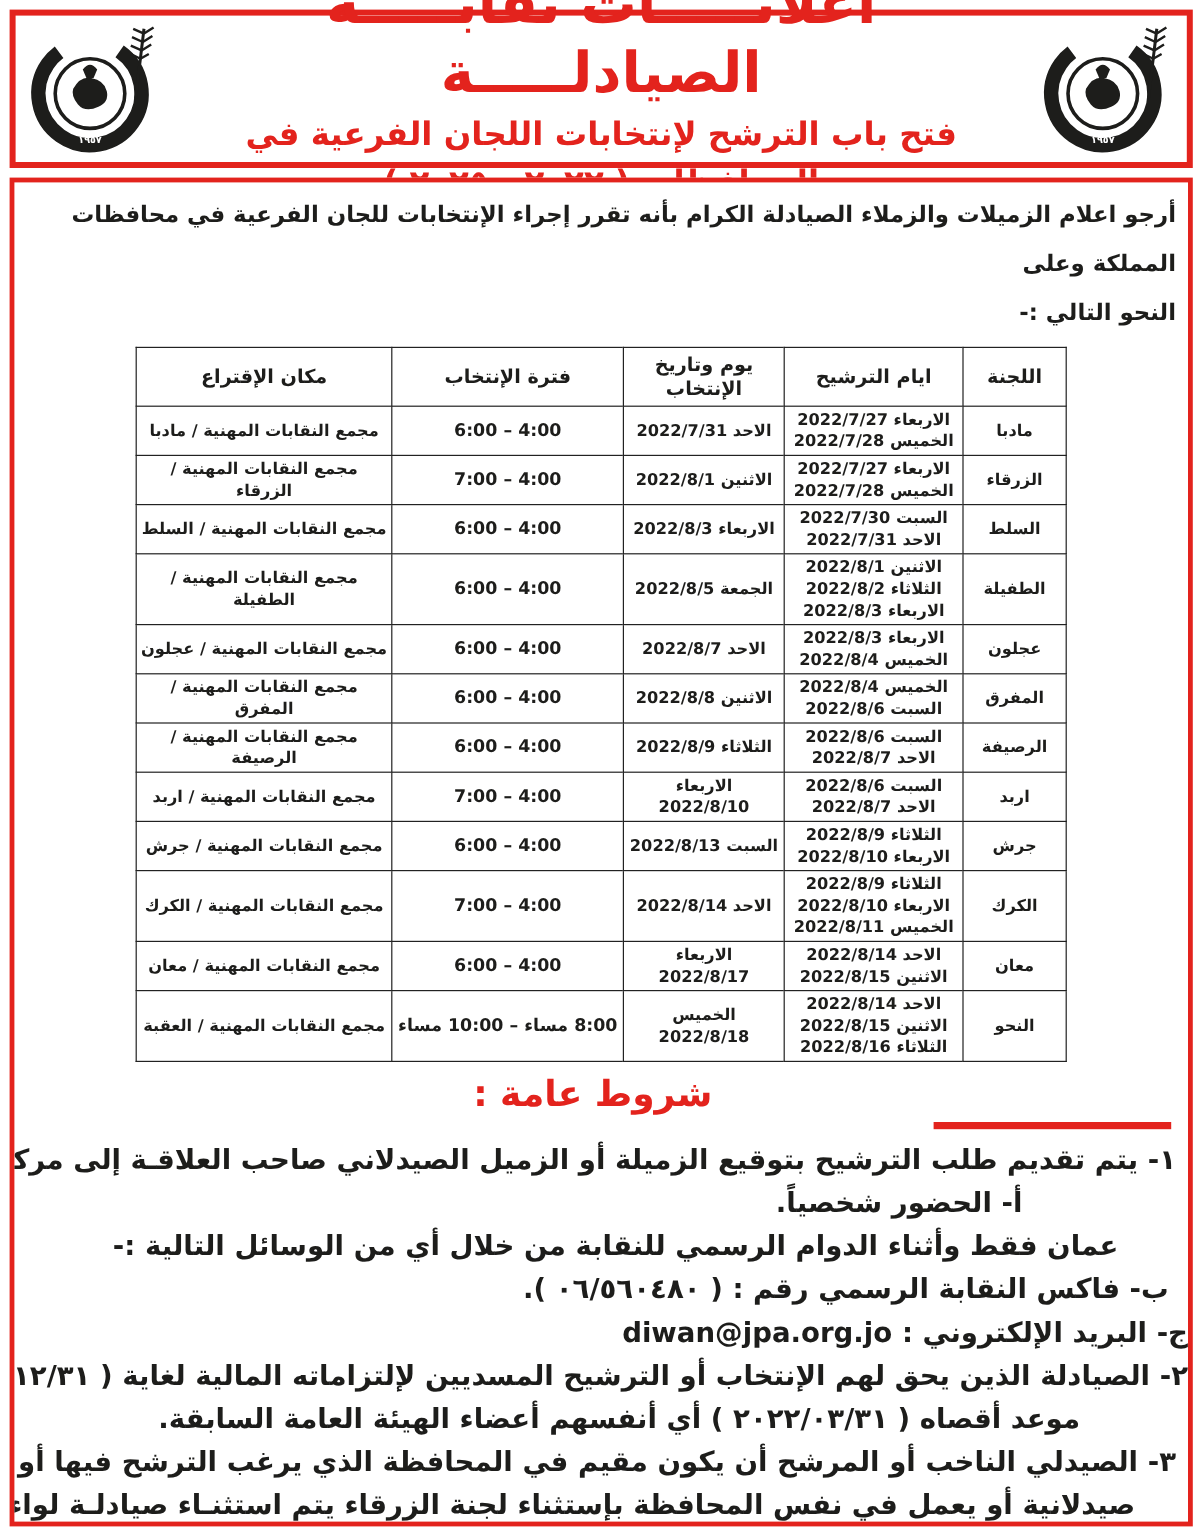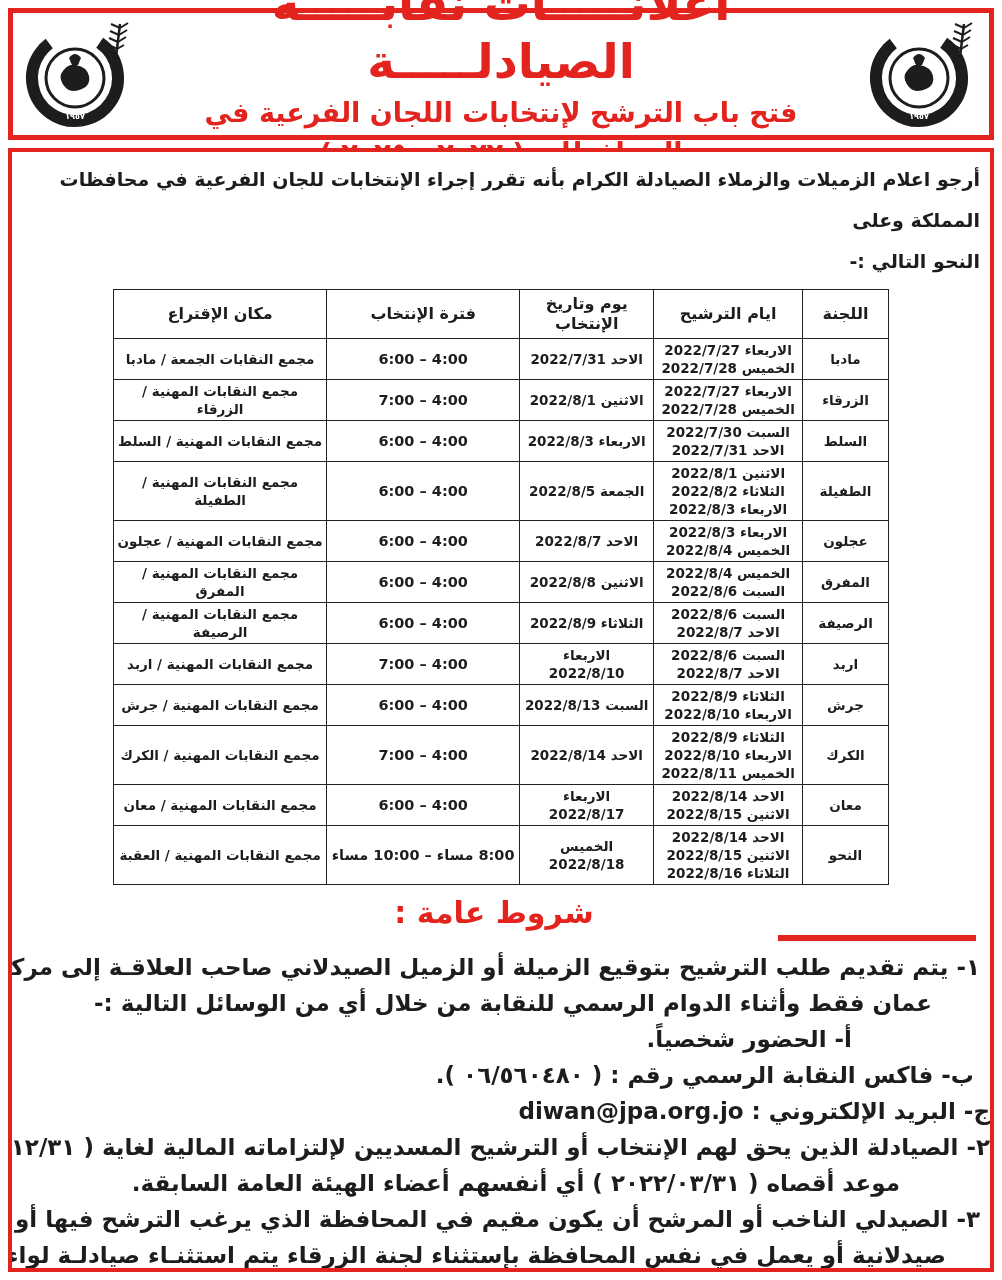--- a/index.html
+++ b/index.html
@@ -112,21 +112,21 @@
           <th>مكان الإقتراع</th>
         </tr>
       </thead>
       <tbody>
           <tr>
     <td class="c-committee">مادبا</td>
     <td class="c-days">الاربعاء 2022/7/27
 الخميس 2022/7/28</td>
     <td class="c-eday">الاحد 2022/7/31</td>
     <td class="c-period">4:00 – 6:00</td>
-    <td class="c-loc">مجمع النقابات الجمعة / مادبا</td>
+    <td class="c-loc">مجمع النقابات المهنية / مادبا</td>
   </tr>
           <tr>
     <td class="c-committee">الزرقاء</td>
     <td class="c-days">الاربعاء 2022/7/27
 الخميس 2022/7/28</td>
     <td class="c-eday">الاثنين 2022/8/1</td>
     <td class="c-period">4:00 – 7:00</td>
     <td class="c-loc">مجمع النقابات المهنية / الزرقاء</td>
   </tr>
           <tr>
@@ -213,22 +213,22 @@
     <td class="c-loc">مجمع النقابات المهنية / العقبة</td>
   </tr>
         </tbody>
     </table>
 
     <div class="terms-head">شروط عامة :</div>
     <div class="terms-underline"></div>
 
     <div>
         <div class="cond-line" style="padding-right: 10px;">١- يتم تقديم طلب الترشيح بتوقيع الزميلة أو الزميل الصيدلاني صاحب العلاقـة إلى مركز النقابـة في</div>
+        <div class="cond-line" style="padding-right: 138px;">أ- الحضور شخصياً.</div>
         <div class="cond-line" style="padding-right: 58px;">عمان فقط وأثناء الدوام الرسمي للنقابة من خلال أي من الوسائل التالية :-</div>
-        <div class="cond-line" style="padding-right: 138px;">أ- الحضور شخصياً.</div>
         <div class="cond-line" style="padding-right: 16px;">ب- فاكس النقابة الرسمي رقم : ( ٠٦/٥٦٠٤٨٠ ).</div>
         <div class="cond-line" style="">ج- البريد الإلكتروني : diwan@jpa.org.jo</div>
         <div class="cond-line" style=" text-align: right;">٢- الصيادلة الذين يحق لهم الإنتخاب أو الترشيح المسديين لإلتزاماته المالية لغاية ( ٢٠٢١/١٢/٣١ ) في</div>
         <div class="cond-line" style="padding-right: 90px;">موعد أقصاه ( ٢٠٢٢/٠٣/٣١ ) أي أنفسهم أعضاء الهيئة العامة السابقة.</div>
         <div class="cond-line" style="padding-right: 10px;">٣- الصيدلي الناخب أو المرشح أن يكون مقيم في المحافظة الذي يرغب الترشح فيها أو ان يكون لديه مؤسسة</div>
         <div class="cond-line" style="padding-right: 44px;">صيدلانية أو يعمل في نفس المحافظة بإستثناء لجنة الزرقاء يتم استثنـاء صيادلـة لواء الرصيفـة من</div>
       </div>
 
   </div>
 </div>

